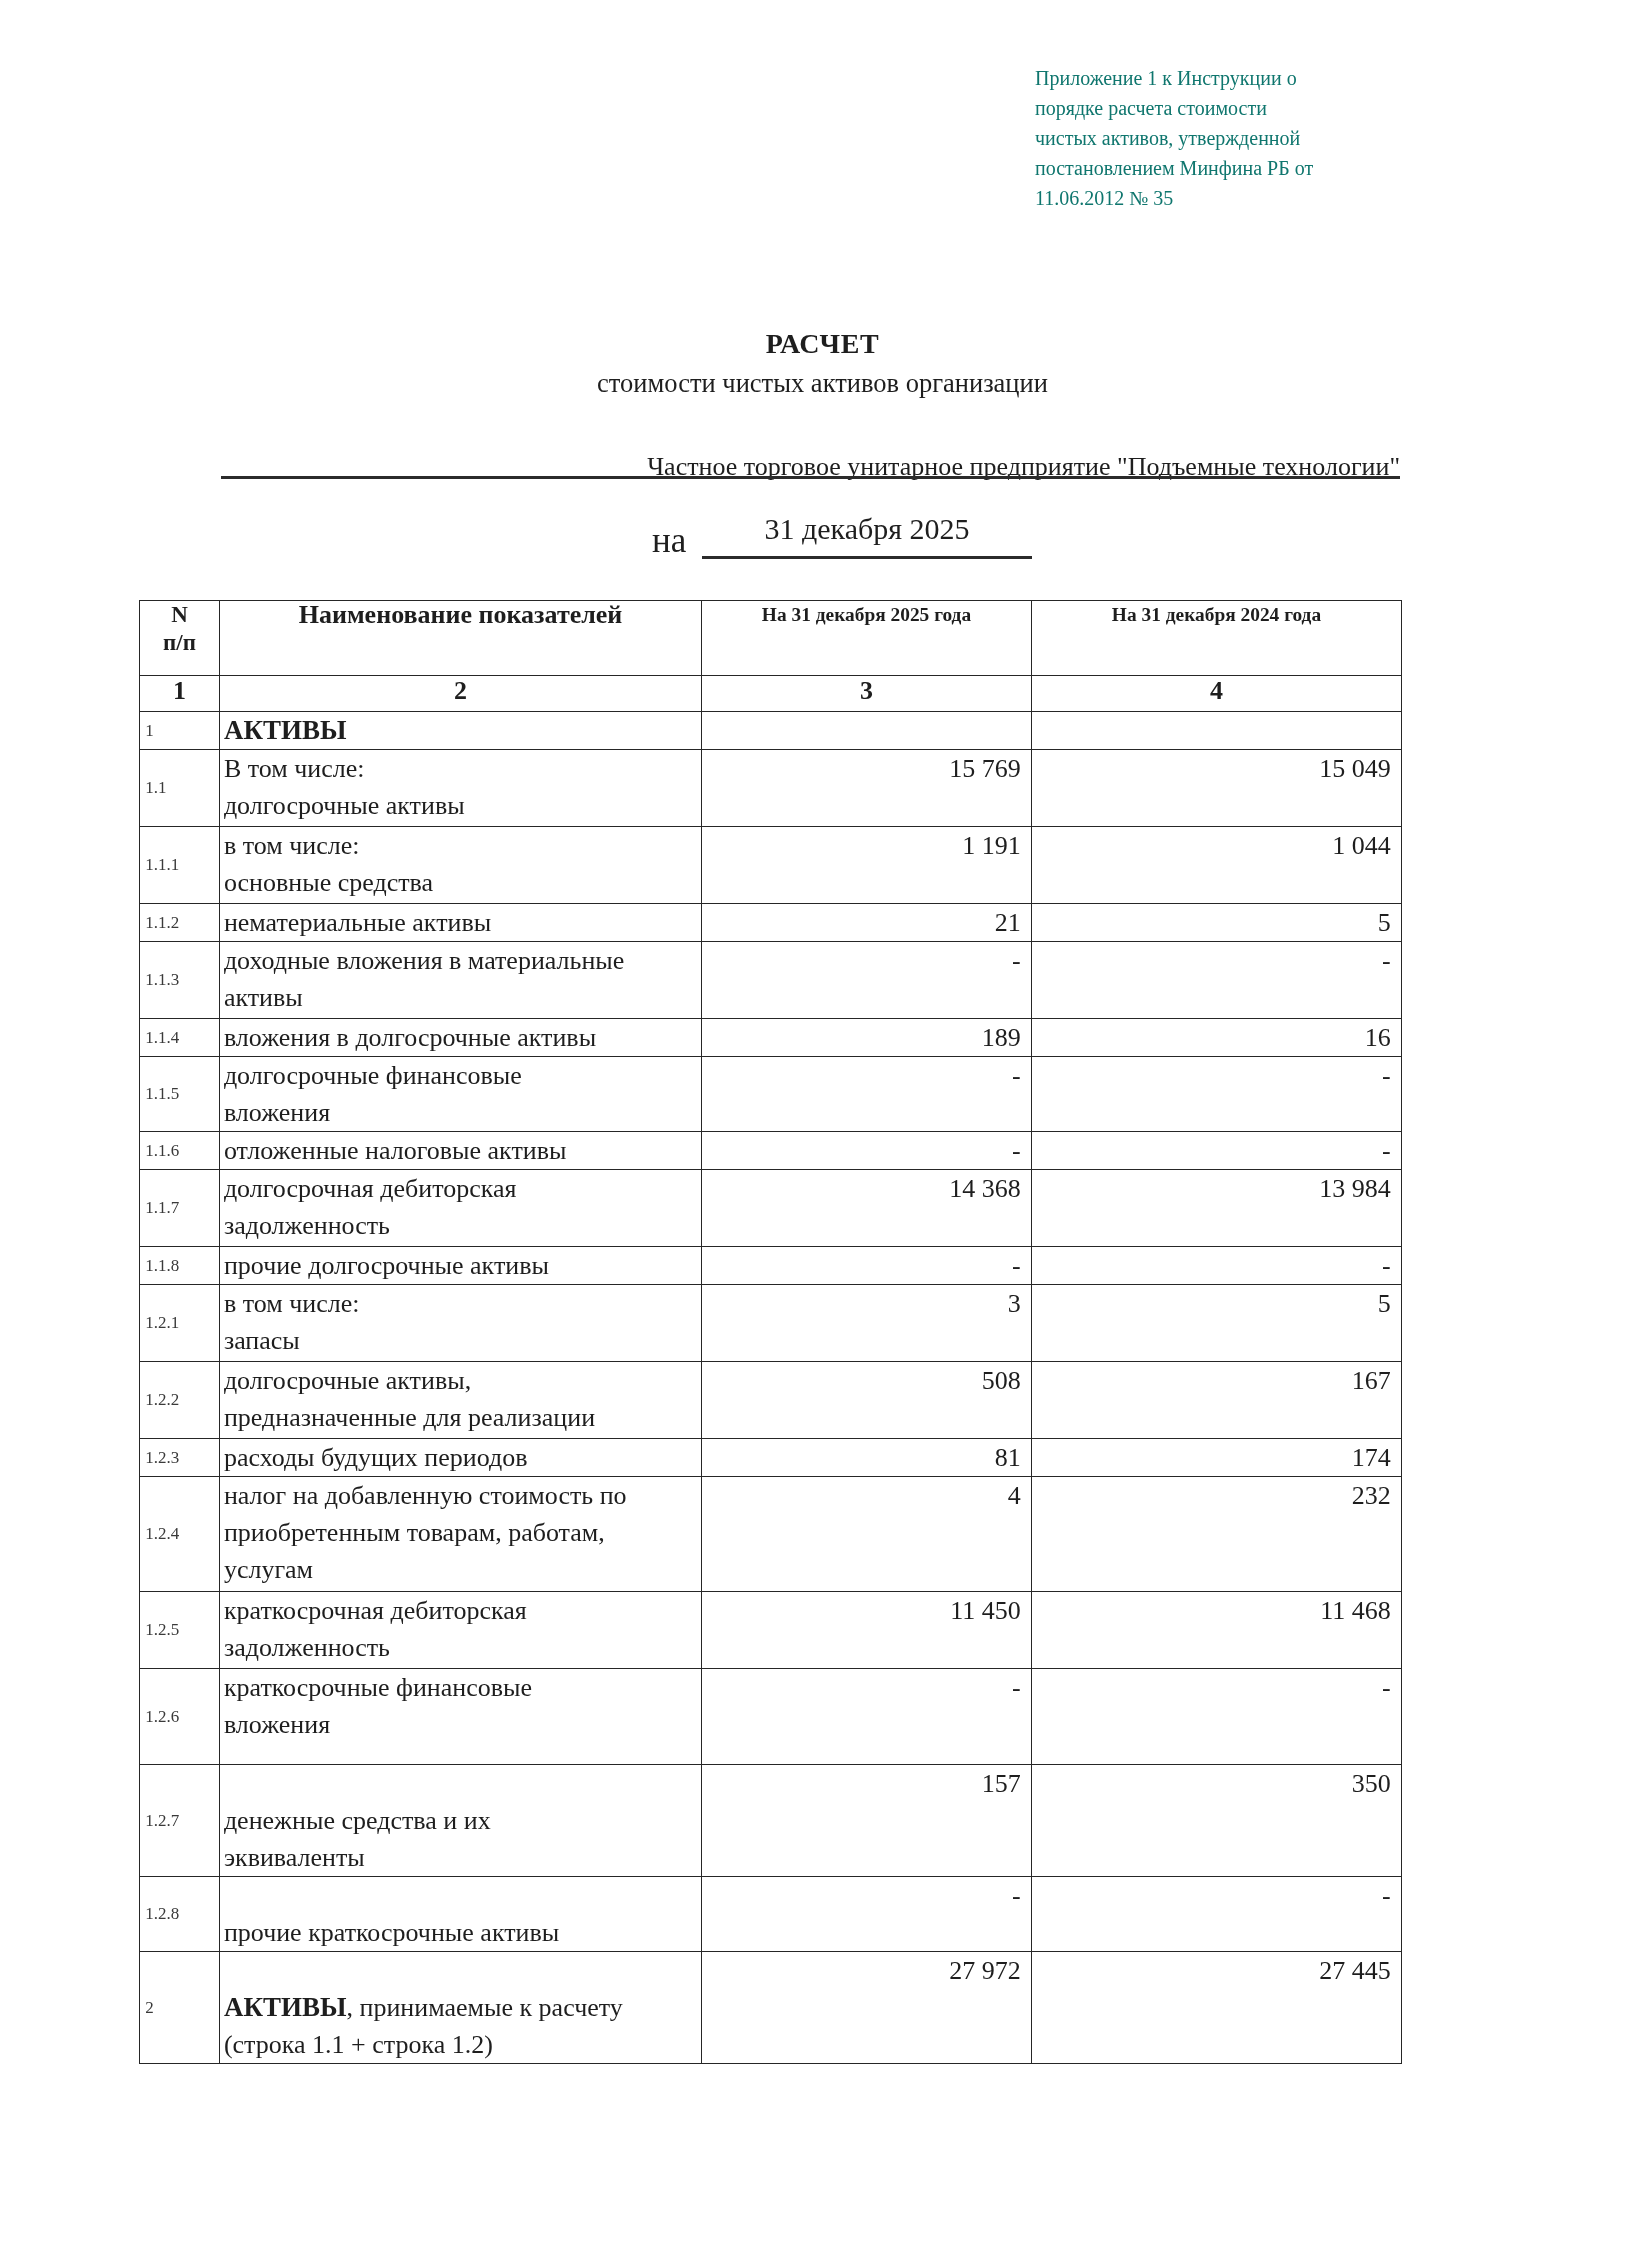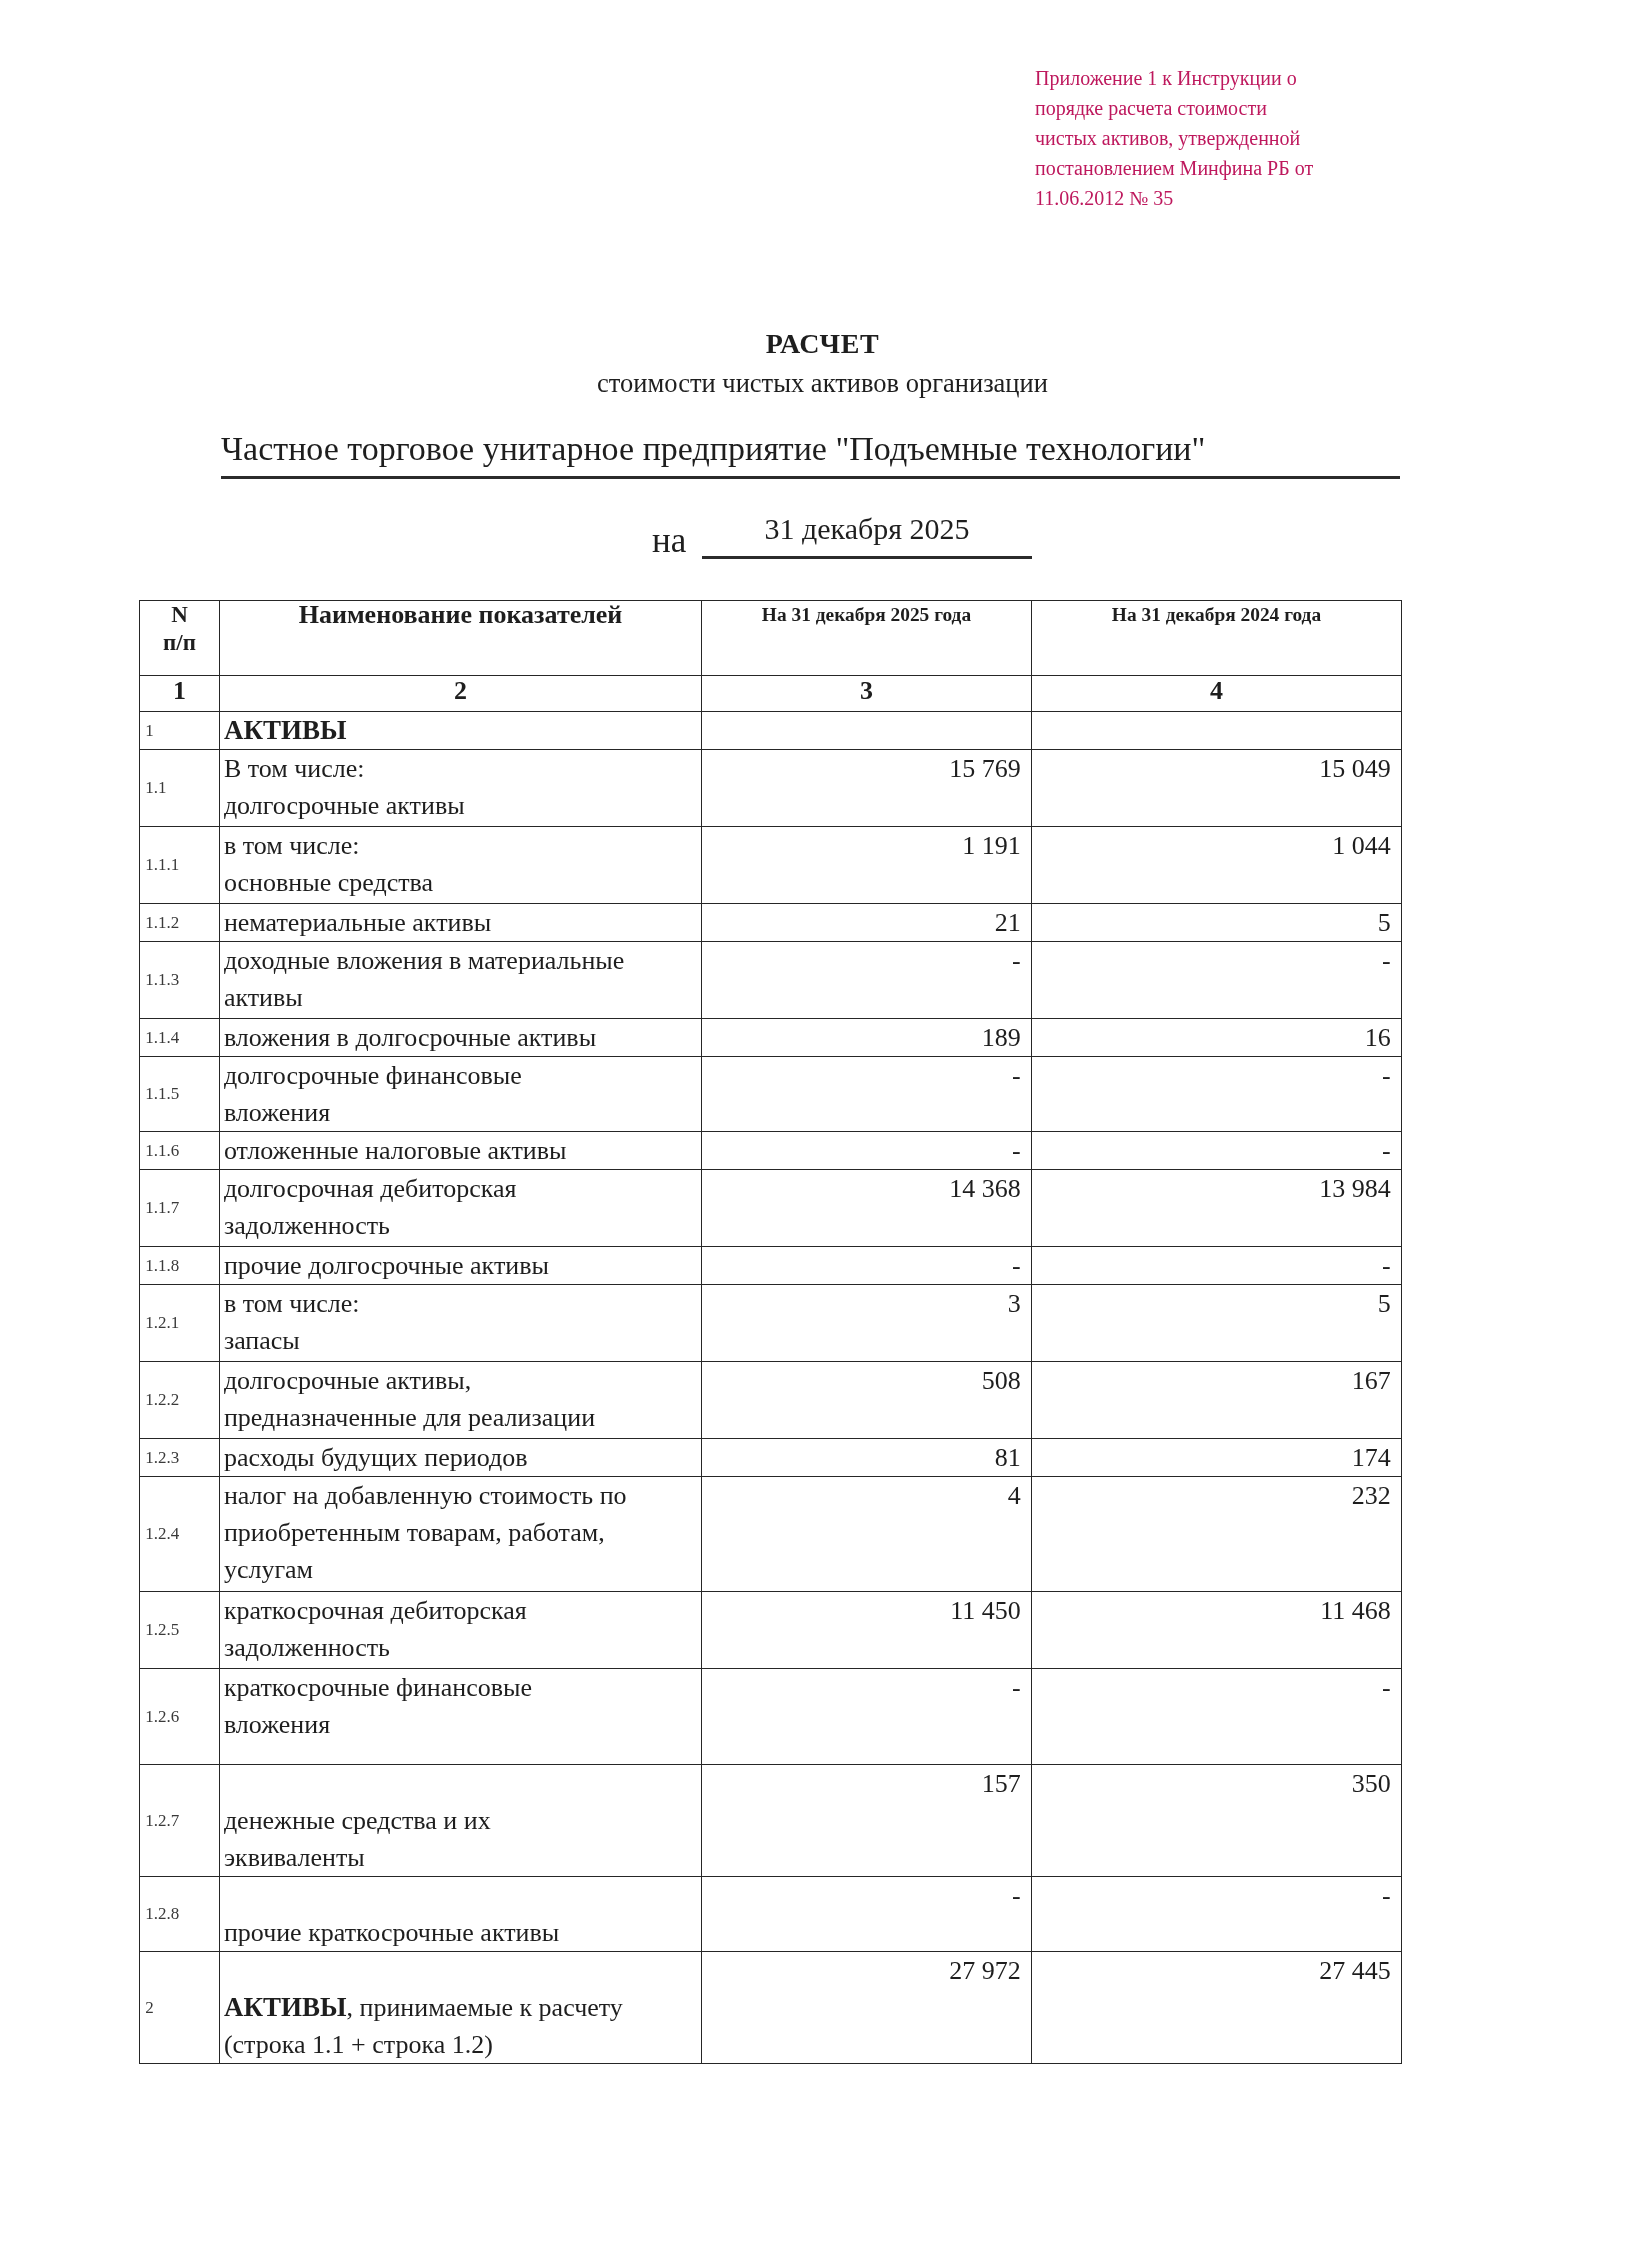--- a/index.html
+++ b/index.html
@@ -1,26 +1,26 @@
 <!DOCTYPE html>
 <html style="font-size:10.3px"><head>
 <meta charset="utf-8">
 <style>
   html, body { margin: 0; padding: 0; background: #ffffff; }
   body { width: 1645px; height: 2261px; position: relative; overflow: hidden;
          font-family: "Liberation Serif", "DejaVu Serif", serif; color: #1e1e1e; }
   .abs { position: absolute; }
 
-  #appendix { left: 1035px; top: 63px; width: 387px; font-size: 20px; line-height: 30px; color: #be185d; }
+  #appendix { left: 1035px; top: 63px; width: 387px; font-size: 20px; line-height: 30px; color: #0f766e; }
   #appendix div { white-space: nowrap; }
 
   #title { left: 0; width: 1645px; top: 328px; text-align: center; font-size: 28px; font-weight: bold; letter-spacing: 0.6px; }
   #subtitle { left: 0; width: 1645px; top: 368px; text-align: center; font-size: 26.5px; }
 
-  #company { left: 221px; width: 1179px; top: 430px; text-align: left; font-size: 34px; }
+  #company { left: 221px; width: 1179px; top: 452px; text-align: right; font-size: 26px; }
   #company-line { left: 221px; top: 476px; width: 1179px; height: 2.6px; background: #2b2b2b; }
 
   #date-prefix { left: 652px; top: 521px; font-size: 35px; }
   #date-value { left: 702px; top: 512px; width: 330px; text-align: center; font-size: 30px; }
   #date-line { left: 702px; top: 556px; width: 330px; height: 3.2px; background: #2b2b2b; }
 
   table#nav-table { position: absolute; left: 139px; top: 600px; border-collapse: collapse;
                     table-layout: fixed; width: 1263px; }
   #nav-table td, #nav-table th { border: 1.9px solid #262626; padding: 0; vertical-align: top; }
   #nav-table col.c1 { width: 80px; }

